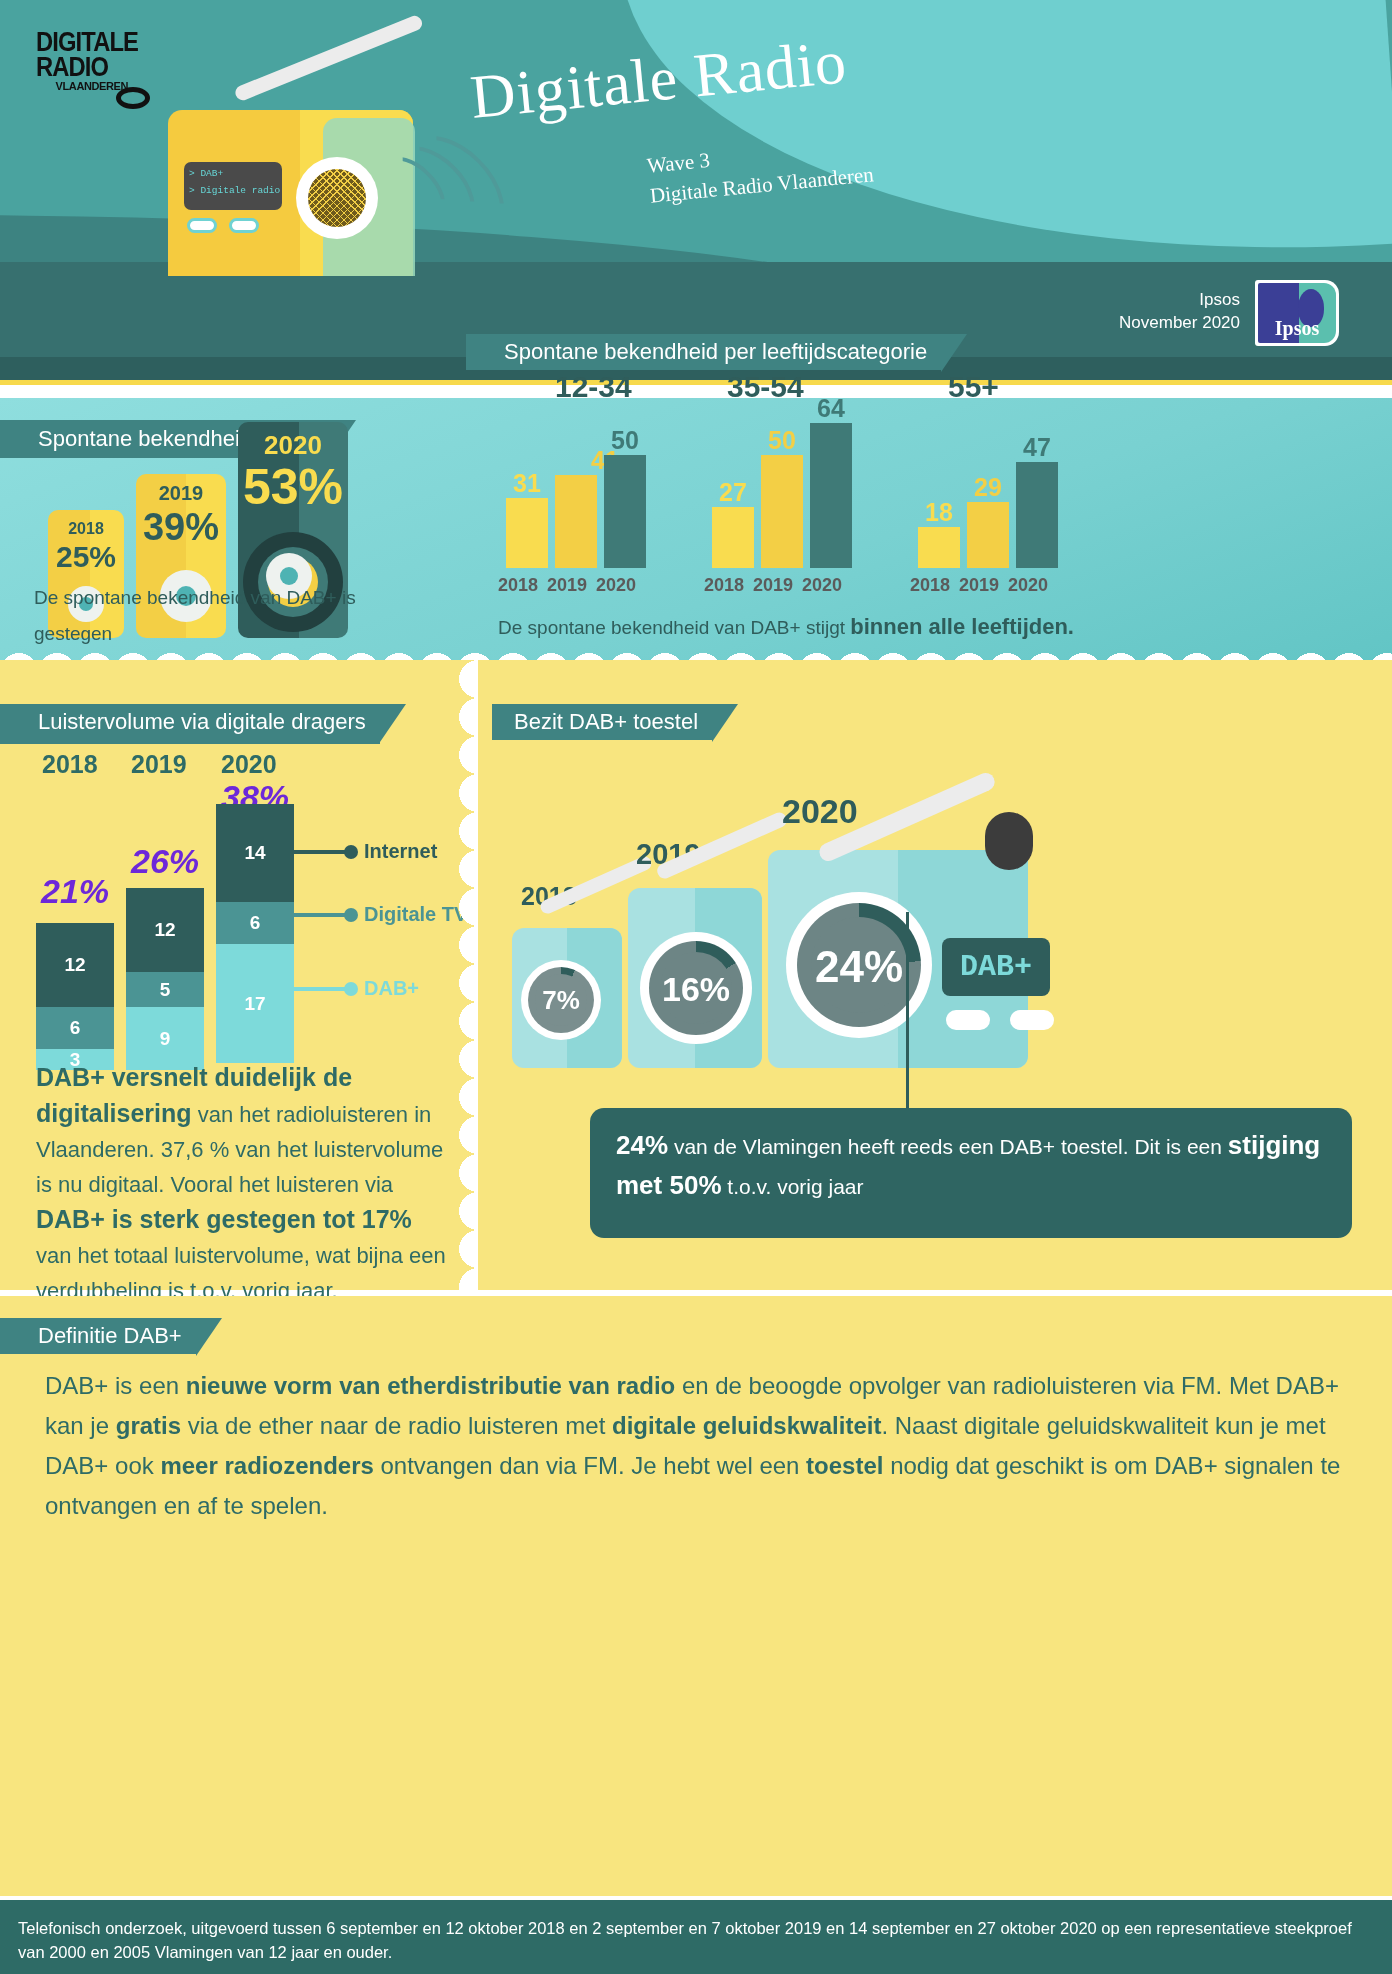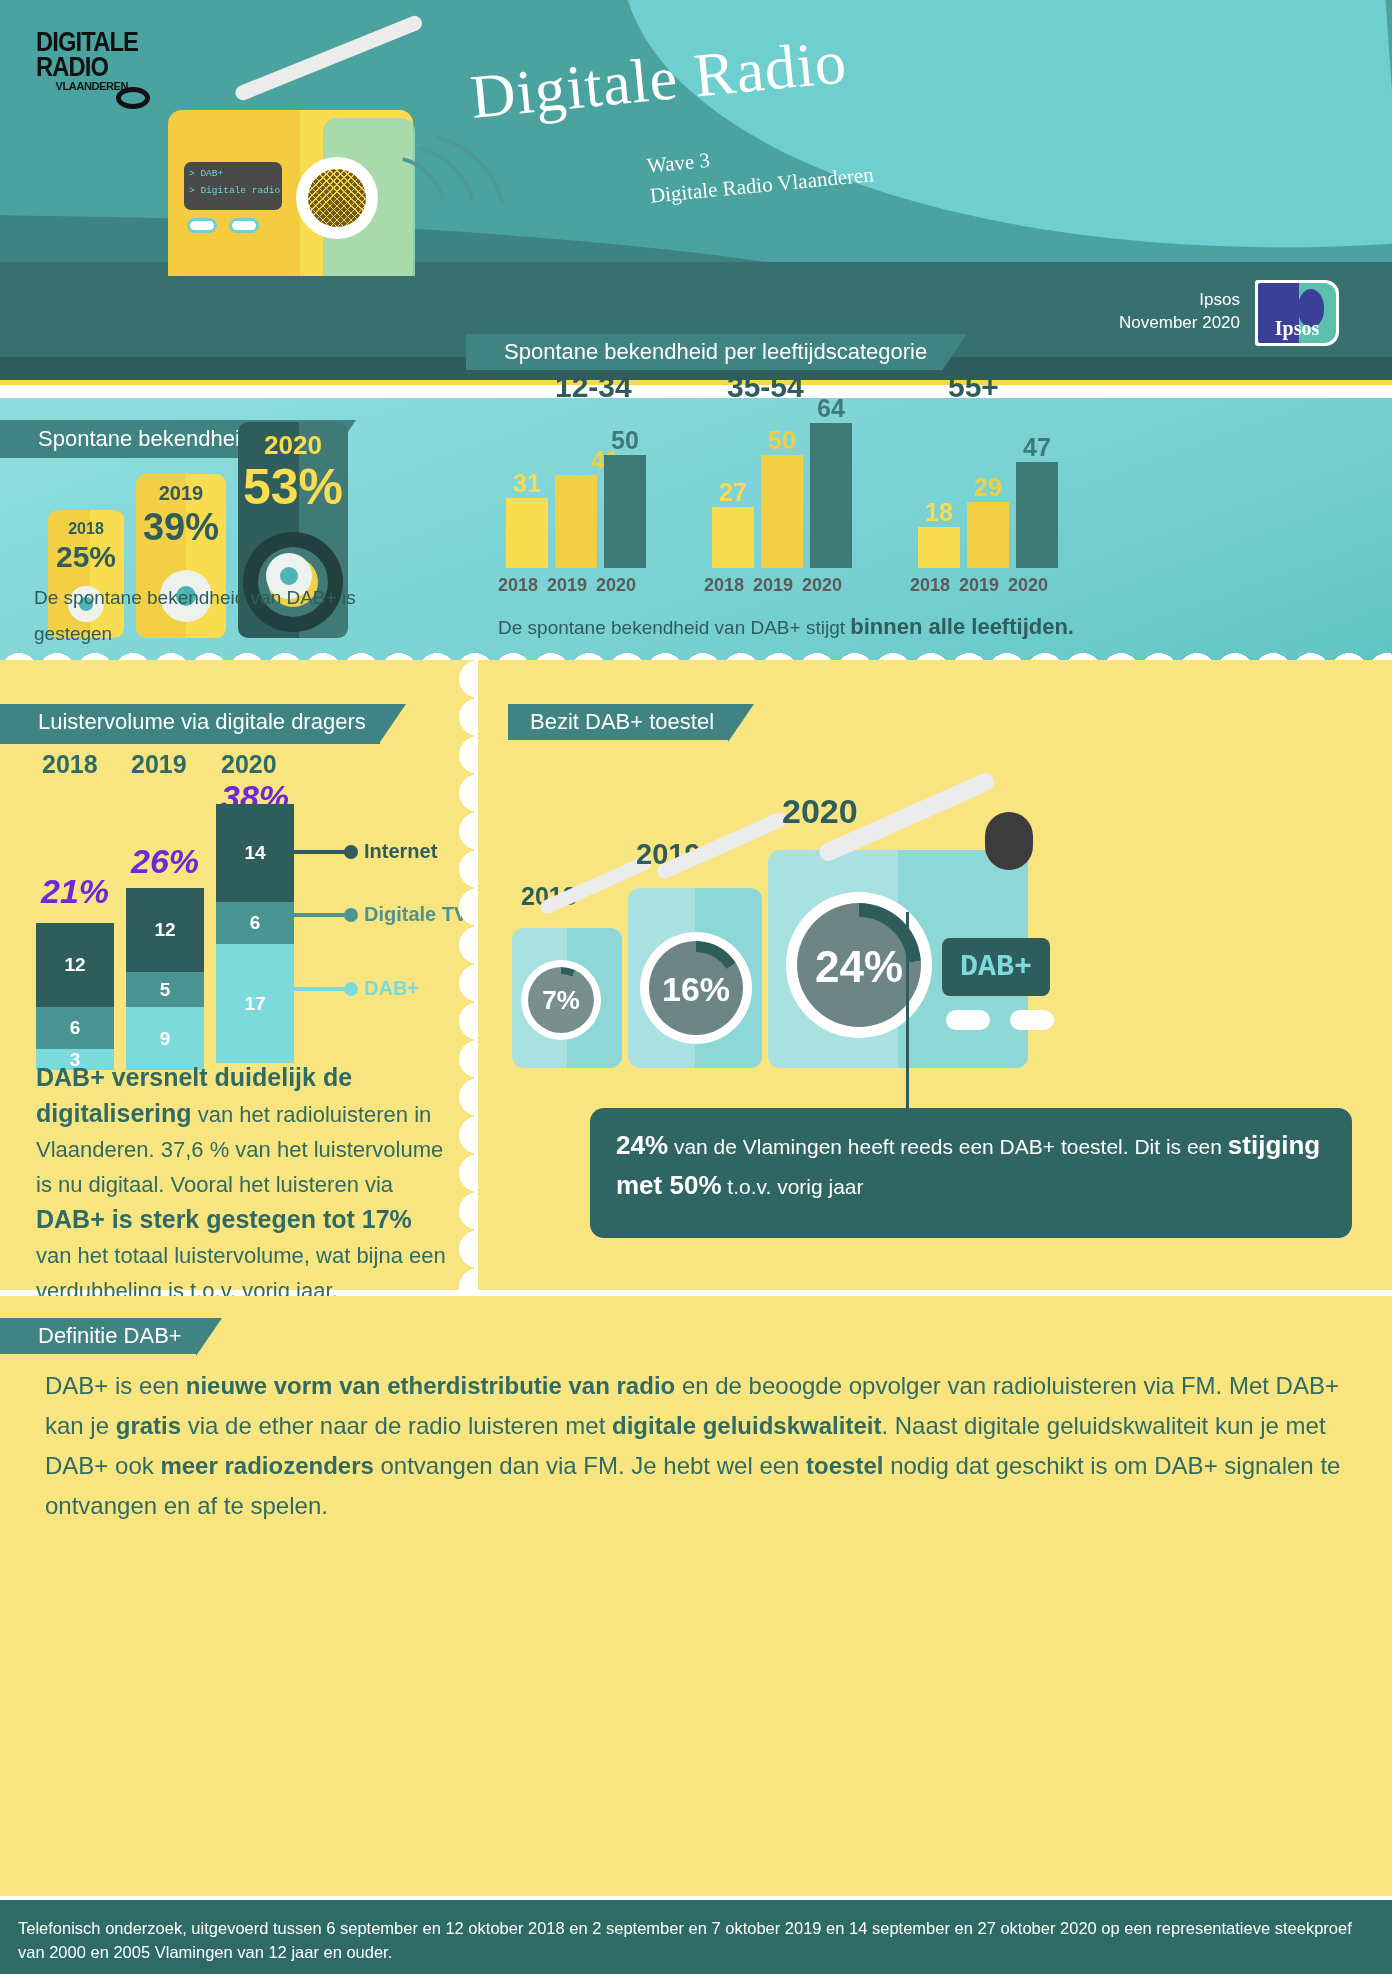--- a/index.html
+++ b/index.html
@@ -325,21 +325,21 @@
 
     <div class="legend-line" style="left:294px; top:327px; width:56px; background:#7ddada;"></div>
     <div class="legend-dot" style="left:344px; top:322px; background:#7ddada;"></div>
     <div class="legend-txt" style="left:364px; top:317px; color:#7ddada;">DAB+</div>
 
     <div class="body-txt" style="left:36px; top:400px; width:410px;" id="volume-text"><b style="font-size: 25px;">DAB+ versnelt duidelijk de digitalisering</b><span> van het radioluisteren in Vlaanderen. 37,6 % van het luistervolume is nu digitaal. Vooral het luisteren via </span><b style="font-size: 25px;">DAB+ is sterk gestegen tot 17%</b><span> van het totaal luistervolume, wat bijna een verdubbeling is t.o.v. vorig jaar.</span></div>
 
     <div class="vwave" style="left:452px;"></div>
 
     <div class="ribbon-wrap" style="left:492px; top:44px;">
-      <div class="ribbon" style="height:36px;margin-left:16px;"><span style="line-height:36px; padding-left:22px;">Bezit DAB+ toestel</span></div>
+      <div class="ribbon" style="height:36px;"><span style="line-height:36px; padding-left:22px;">Bezit DAB+ toestel</span></div>
     </div>
 
     <div class="mini-radio" style="left:512px; top:268px; width:110px; height:140px; background:#a9e1e1;"></div>
     <div class="mini-radio" style="left:567px; top:268px; width:55px; height:140px; background:#8ed7d7; border-radius:0 12px 12px 0;"></div>
     <div style="position:absolute; left:521px; top:222px; font-size:25px; font-weight:bold; color:#2f5d5b;">2018</div>
     <div style="position:absolute; left:536px; top:218px; width:120px; height:14px; background:#ececec; border-radius:7px; transform:rotate(-24deg);"></div>
     <div class="donut" style="left:521px; top:300px; width:80px; height:80px; background:#fff;"></div>
     <div class="donut" style="left:528px; top:307px; width:66px; height:66px;
          background: conic-gradient(#2f5d5b 0 7%, #7a8e8e 7% 100%);"></div>
     <div class="donut" style="left:535px; top:314px; width:52px; height:52px; background:#7a8e8e;"></div>

